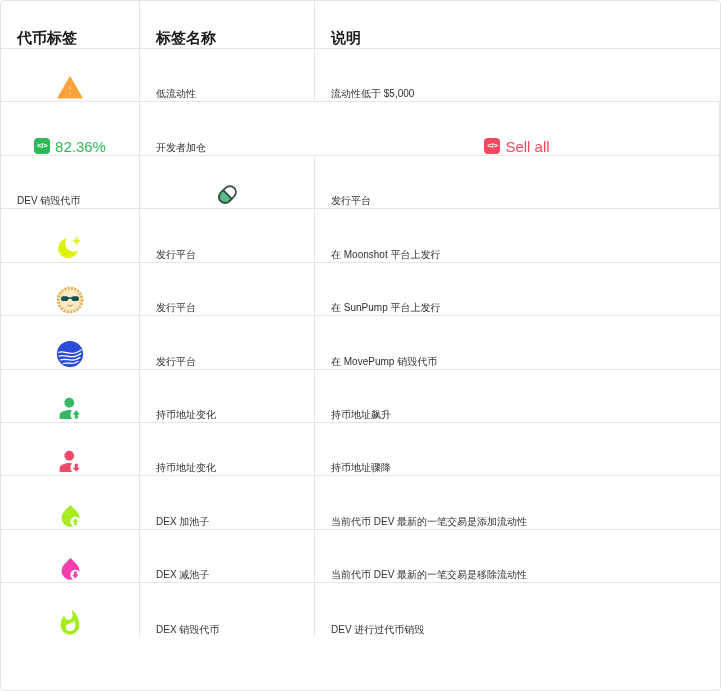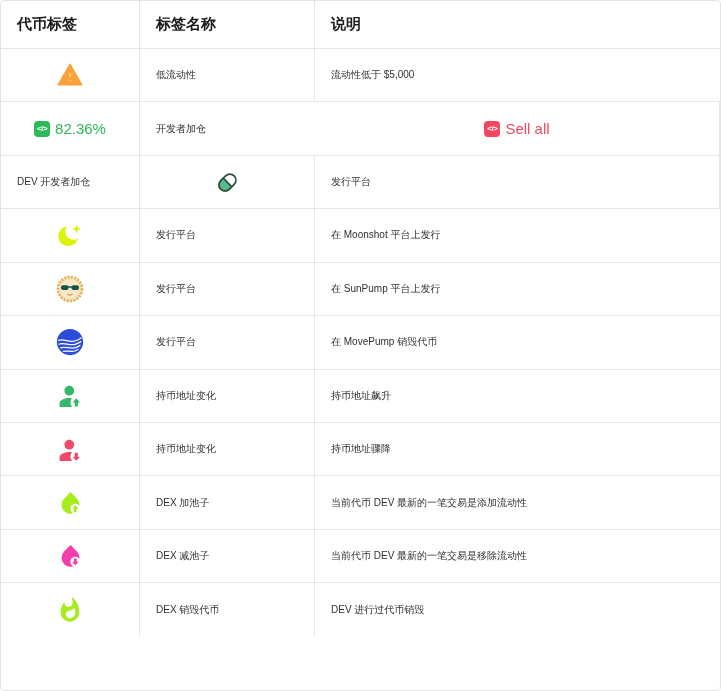--- a/index.html
+++ b/index.html
@@ -3,21 +3,21 @@
 <meta charset="utf-8">
 <style>
   html,body{margin:0;padding:0;background:#fff;font-family:"Liberation Sans","DejaVu Sans",sans-serif;}
   .tag-table{
     width:721px;height:691px;box-sizing:border-box;background:#fff;
     border:1px solid #e3e3e3;border-radius:4px;overflow:hidden;
     display:grid;grid-template-columns:139px 175px 1fr;grid-template-rows:48px repeat(12,1fr);
   }
   .cell{
     border-right:1px solid #e6e6e6;border-bottom:1px solid #e6e6e6;
-    display:flex;align-items:center;box-sizing:border-box;min-width:0;
+    display:flex;align-items:flex-end;box-sizing:border-box;min-width:0;
   }
   .cell.col-3{border-right:none;}
   .cell.row-last{border-bottom:none;}
   .head{font-weight:700;font-size:15px;color:#1b1b1b;padding-left:16px;}
   .icon-cell{justify-content:center;padding-left:0;}
   .txt{font-size:10px;color:#303030;padding-left:16px;white-space:nowrap;overflow:hidden;}
   .badge-wrap{display:flex;align-items:center;gap:5px;font-size:15px;font-weight:500;}
   .badge-wrap.green{color:#2EB857;}
   .badge-wrap.pink{color:#F2485F;}
   .code-badge{
@@ -68,21 +68,21 @@
       <span class="txt">开发者加仓</span>
     </div>
 
   <div class="cell icon-cell">
     <span class="badge-wrap pink">
       <span class="code-badge pink">&lt;/&gt;</span>
       <span>Sell all</span>
     </span>
   </div>
   <div class="cell">
-      <span class="txt">DEV 开发者加仓</span>
+      <span class="txt">DEV 销毁代币</span>
     </div>
 
   <div class="cell icon-cell">
     <span>
       <svg width="27" height="27" viewBox="0 0 24 24">
         <g transform="rotate(45 12 12)">
           <rect x="6.6" y="3.6" width="10.8" height="16.8" rx="5.4" fill="#FFFFFF" stroke="#2F4F43" stroke-width="1.5"></rect>
           <path d="M6.6 12 h10.8 v3 a5.4 5.4 0 0 1 -10.8 0 z" fill="#57BB8A" stroke="#2F4F43" stroke-width="1.5"></path>
         </g>
       </svg>

